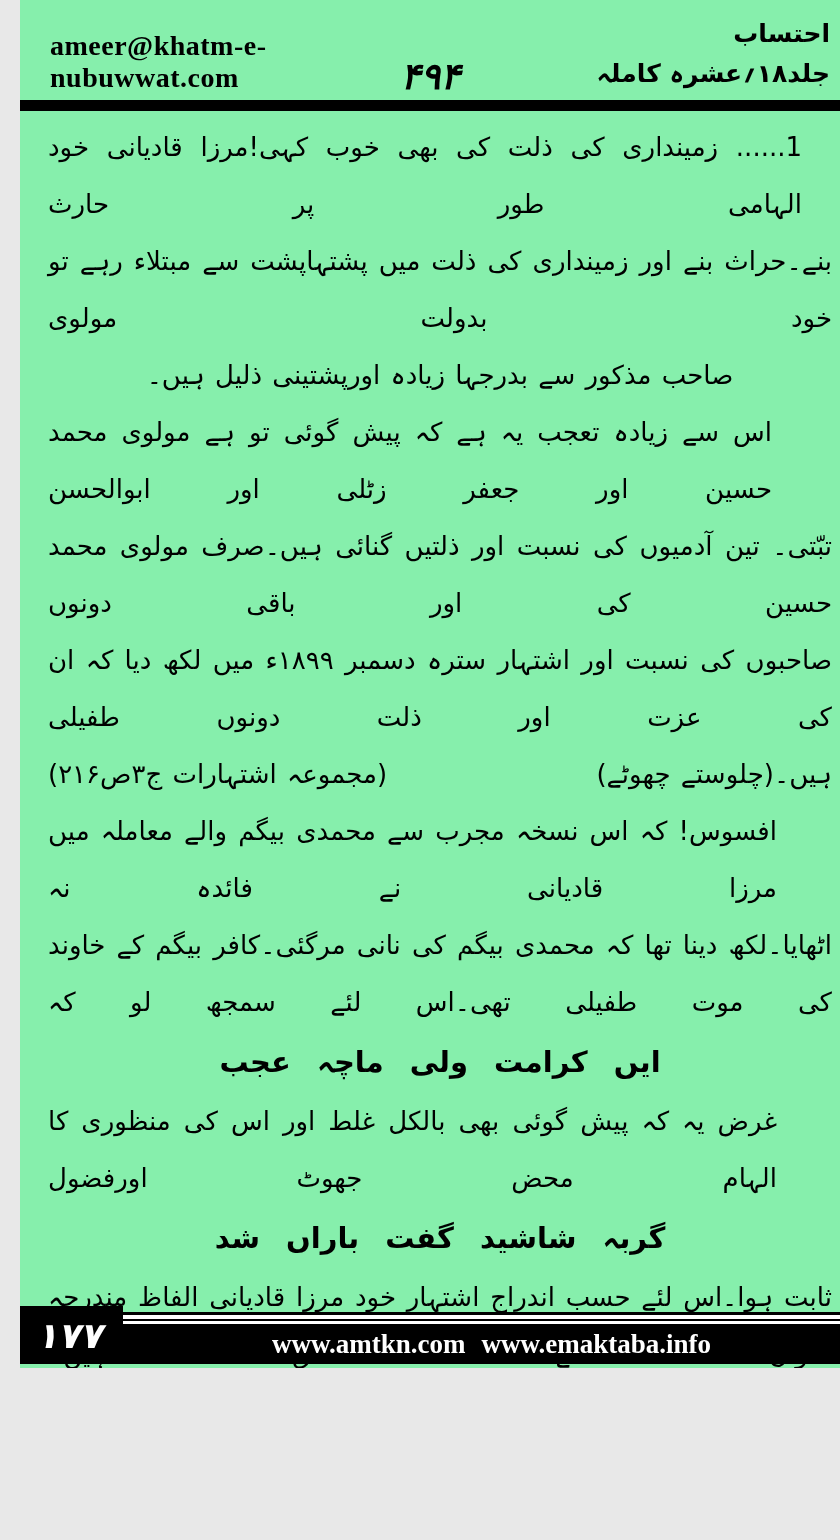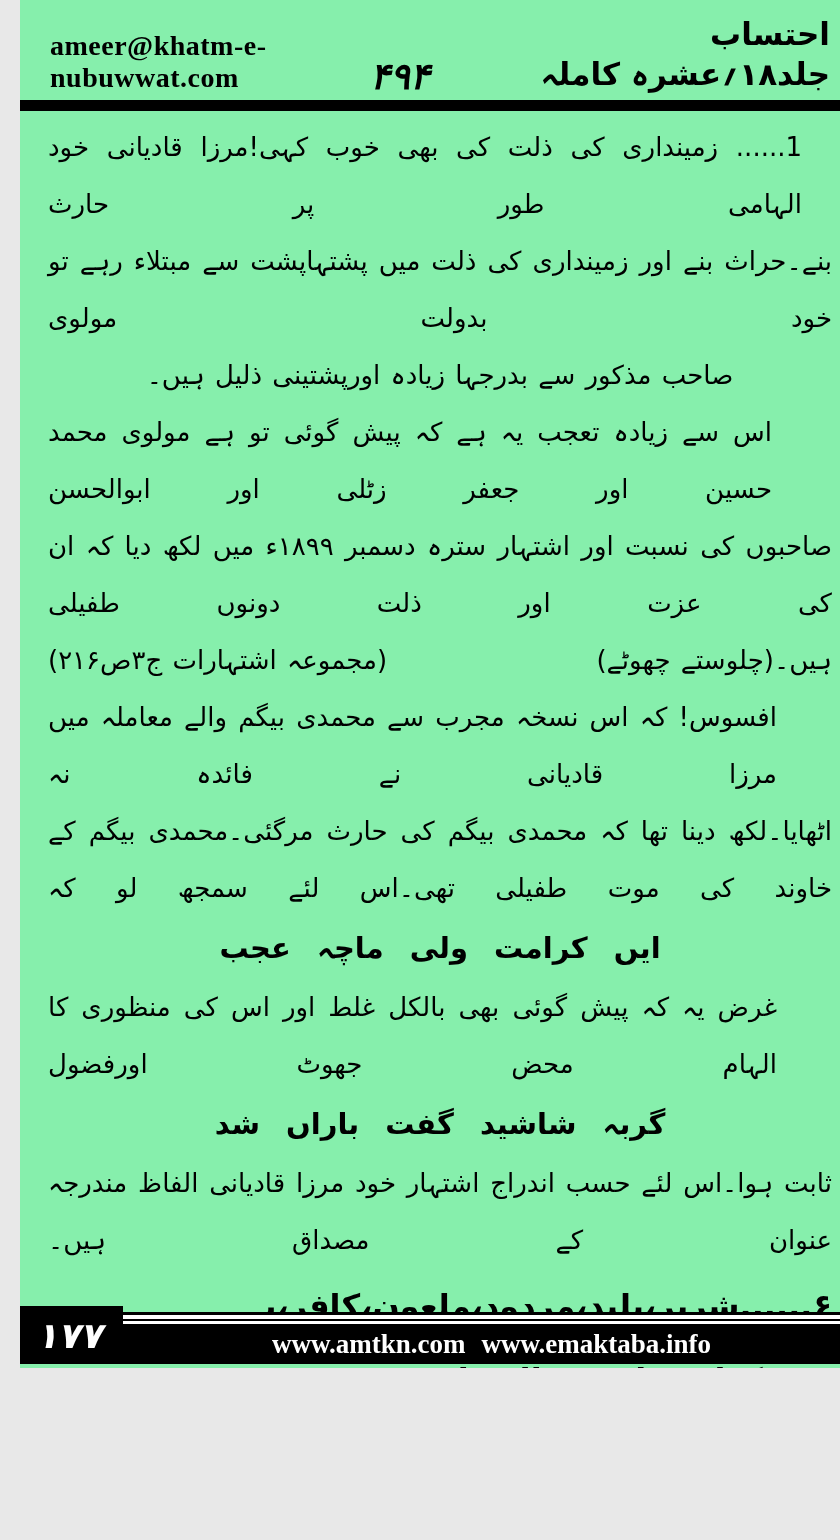--- a/index.html
+++ b/index.html
@@ -31,21 +31,21 @@
     font-weight:bold;
     font-size:37px;
     line-height:34px;
     margin-left:40px;
     margin-right:110px;
     font-style:italic;
   }
   .header-title{
     direction:rtl;
     font-weight:bold;
-    font-size:31px;
+    font-size:25px;
     line-height:40px;
   }
   .header-rule{
     height:11px;
     background:#000;
     margin-top:6px;
   }
   
   .body-text{
     direction:rtl;
@@ -142,27 +142,28 @@
     <span class="header-title">احتساب جلد۱۸؍عشرہ کاملہ</span>
   </div>
 
   <div class="header-rule"></div>
 
   <div class="body-text" id="body-text">
       <div class="line body justify" style="padding-right: 30px;">1......    زمینداری کی ذلت کی بھی خوب کہی!مرزا قادیانی خود الہامی طور پر حارث</div>
       <div class="line body justify">بنے۔حراث بنے اور زمینداری کی ذلت میں پشتہاپشت سے مبتلاء رہے تو خود بدولت مولوی</div>
       <div class="line center">صاحب مذکور سے بدرجہا زیادہ اورپشتینی ذلیل ہیں۔</div>
       <div class="line body justify" style="padding-right: 60px;">اس سے زیادہ تعجب یہ ہے کہ پیش گوئی تو ہے مولوی محمد حسین اور جعفر زٹلی اور ابوالحسن</div>
+      <div class="line body justify">تبّتی۔ تین آدمیوں کی نسبت اور ذلتیں گنائی ہیں۔صرف مولوی محمد حسین کی اور باقی دونوں</div>
       <div class="line body justify">صاحبوں کی نسبت اور اشتہار سترہ دسمبر ۱۸۹۹ء میں لکھ دیا کہ ان کی عزت اور ذلت دونوں طفیلی</div>
       <div class="line split">
         <span>ہیں۔(چلوستے چھوٹے)</span>
         <span>(مجموعہ اشتہارات ج۳ص۲۱۶)</span>
       </div>
       <div class="line body justify" style="padding-right: 55px;">افسوس! کہ اس نسخہ مجرب سے محمدی بیگم والے معاملہ میں مرزا قادیانی نے فائدہ نہ</div>
-      <div class="line body justify">اٹھایا۔لکھ دینا تھا کہ محمدی بیگم کی حارث مرگئی۔محمدی بیگم کے خاوند کی موت طفیلی تھی۔اس لئے سمجھ لو کہ</div>
+      <div class="line body justify">اٹھایا۔لکھ دینا تھا کہ محمدی بیگم کی نانی مرگئی۔کافر بیگم کے خاوند کی موت طفیلی تھی۔اس لئے سمجھ لو کہ</div>
       <div class="line couplet">ایں کرامت ولی ماچہ عجب</div>
       <div class="line body justify" style="padding-right: 55px;">غرض یہ کہ پیش گوئی بھی بالکل غلط اور اس کی منظوری کا الہام محض جھوٹ اورفضول</div>
       <div class="line couplet">گربہ شاشید گفت باراں شد</div>
       <div class="line body justify">ثابت ہوا۔اس لئے حسب اندراج اشتہار خود مرزا قادیانی الفاظ مندرجہ عنوان کے مصداق ہیں۔</div>
       <div class="line heading justify">۶......شریر،پلید،مردود،ملعون،کافر،بے دین،کذاب،خائن،دجال،فاسد</div>
     </div>
 
   <div class="footer">
     <div class="footer-pagenum-box">
       <span class="footer-pagenum">۱۷۷</span>

